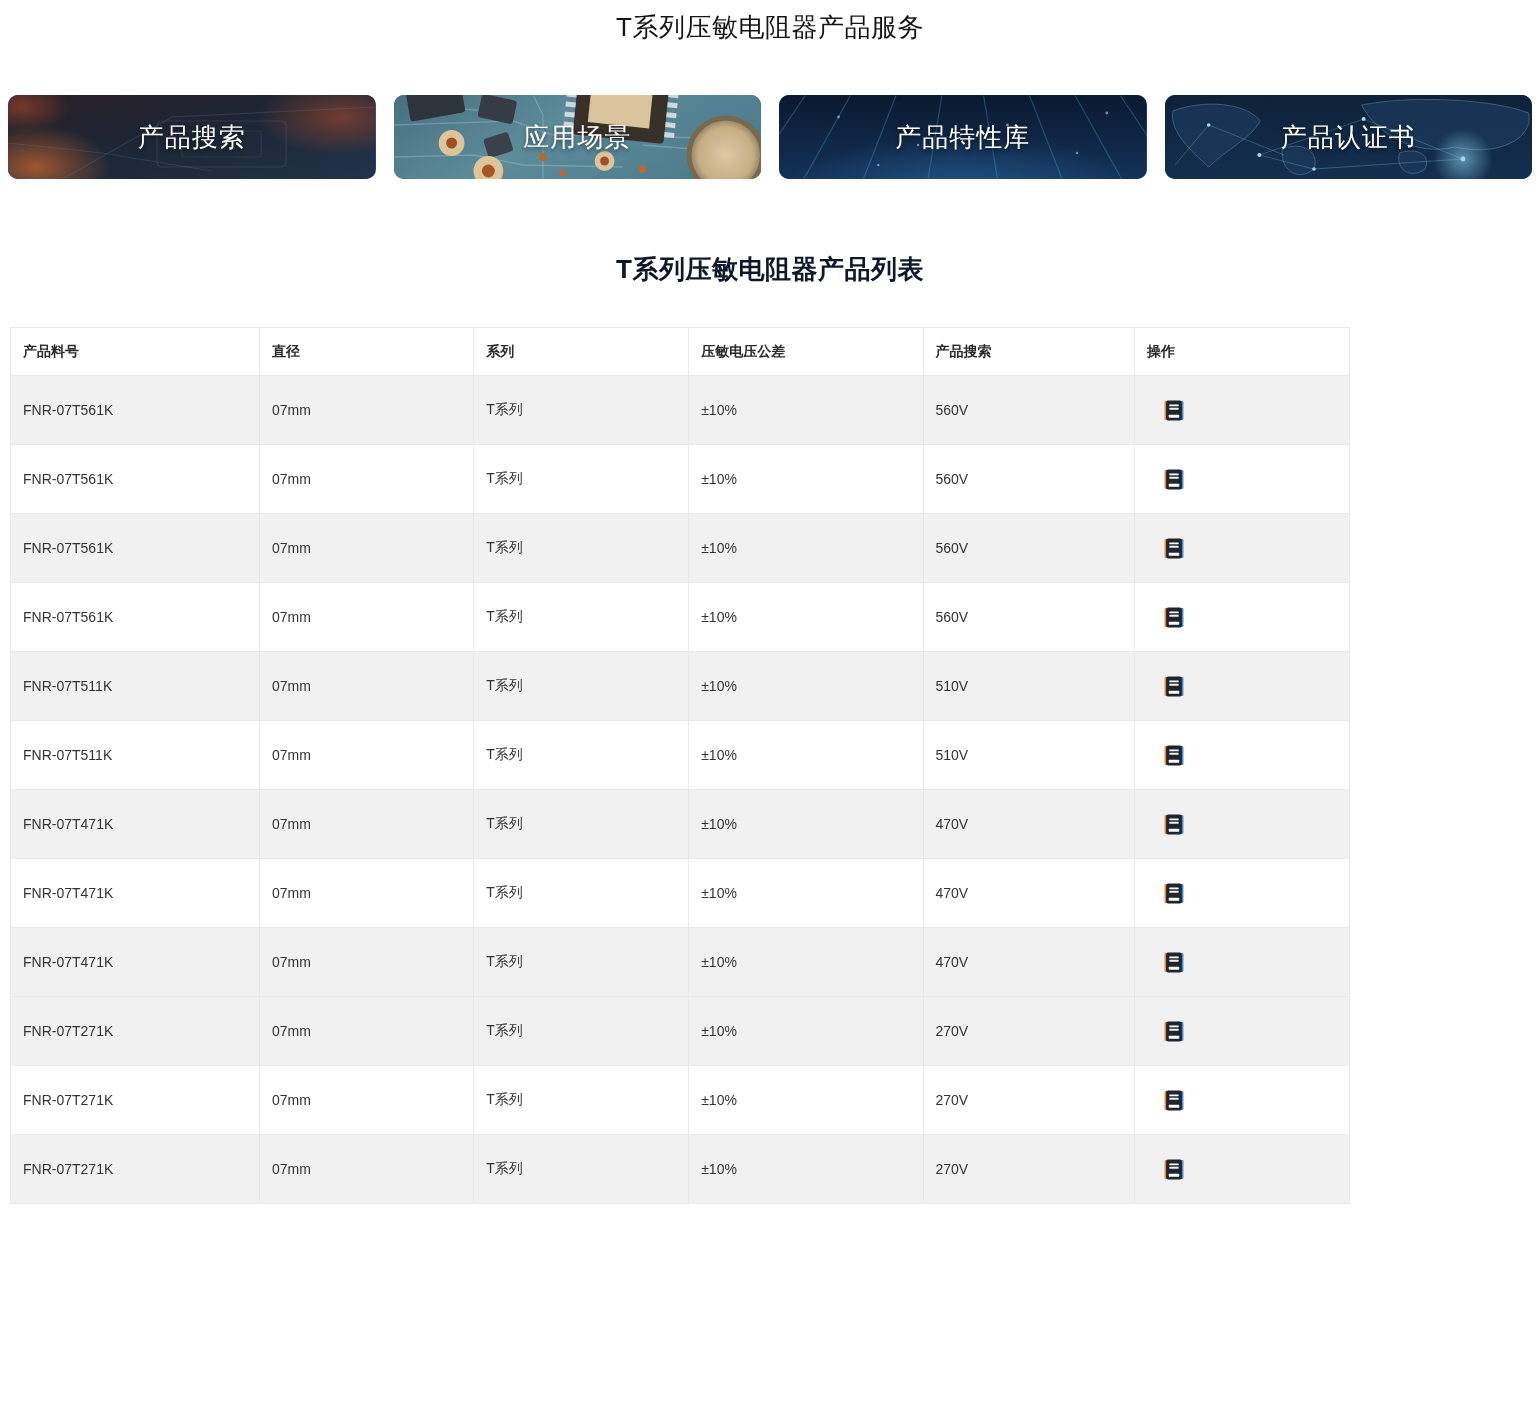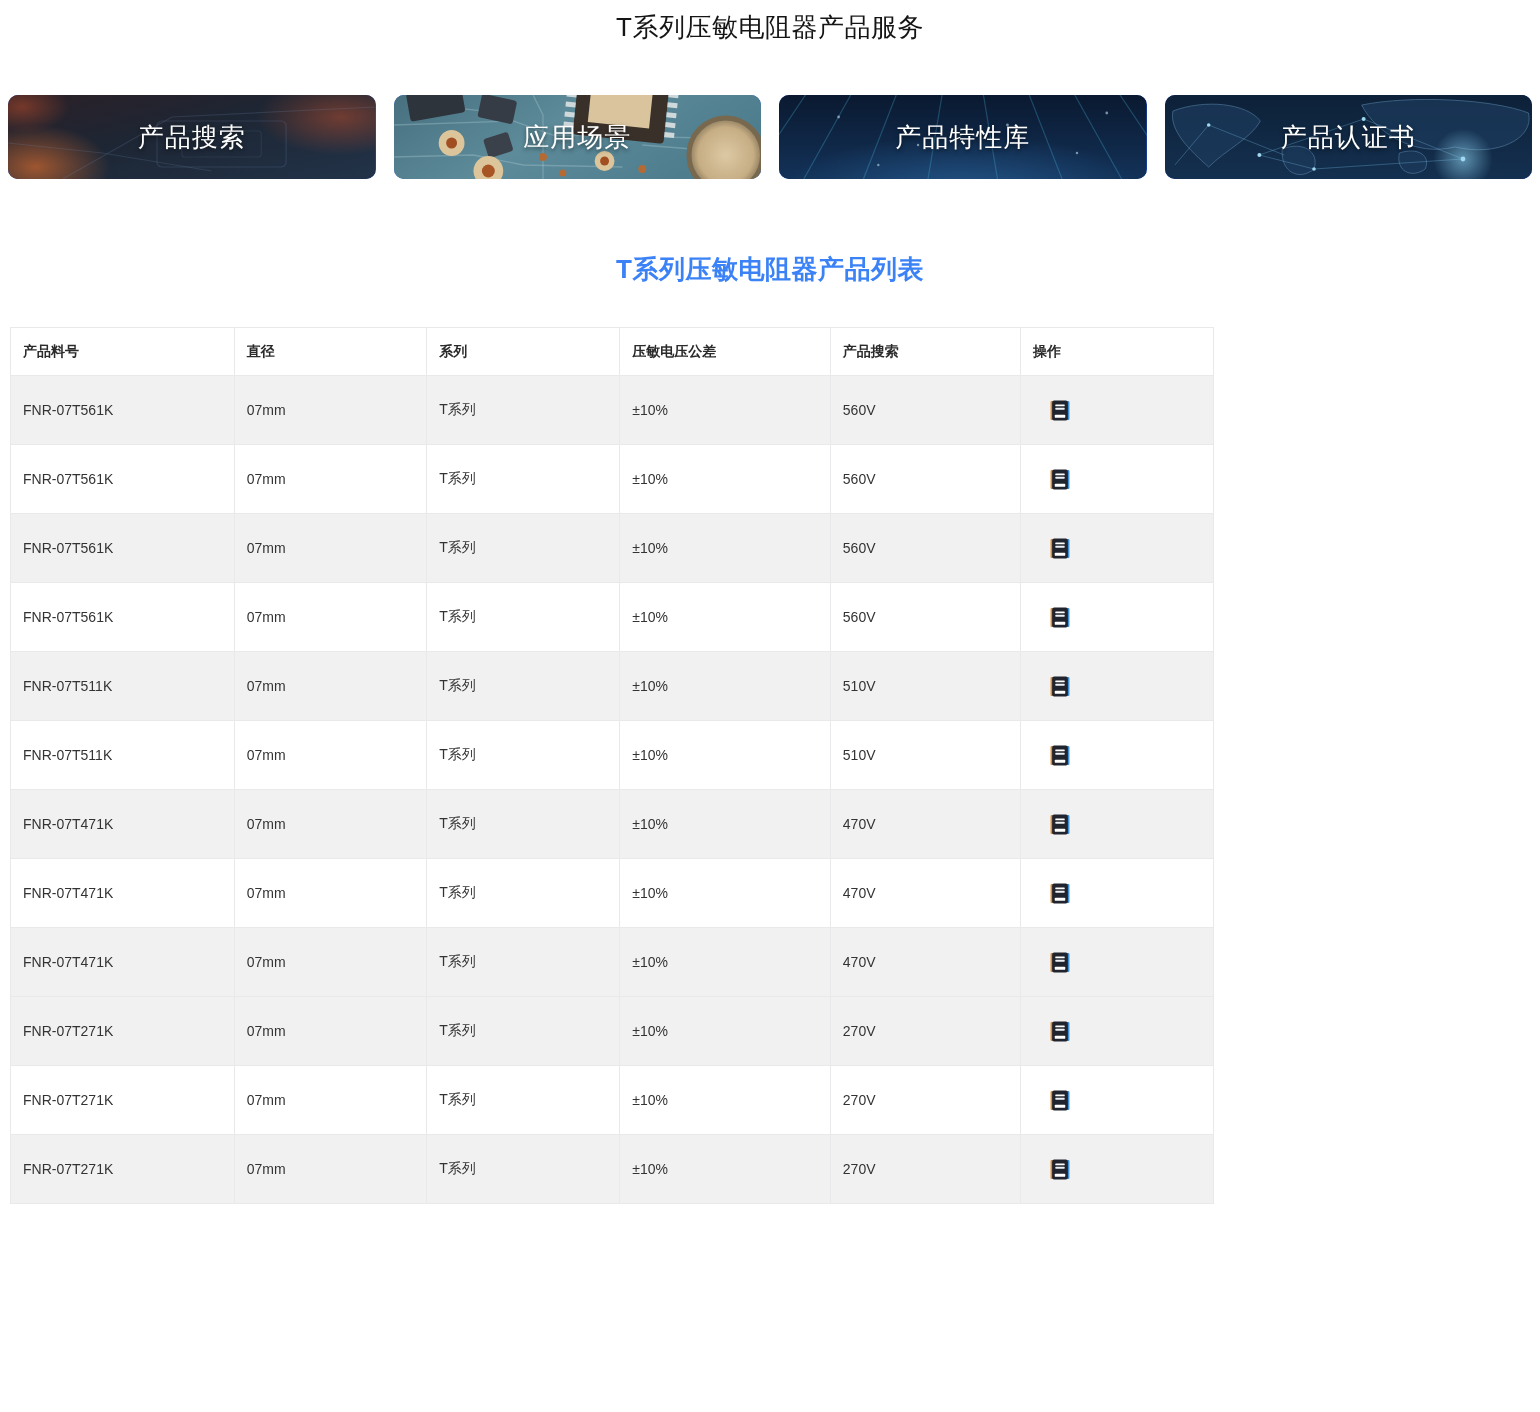--- a/index.html
+++ b/index.html
@@ -20,24 +20,24 @@
     background:#1d4ed8;
   }
   .banner-card svg.bg { position:absolute; inset:0; width:100%; height:100%; display:block; }
   .banner-label {
     position:absolute; inset:0; display:flex; align-items:center; justify-content:center;
     color:#ffffff; font-size:26px; letter-spacing:1px;
     text-shadow:0 2px 4px rgba(0,0,0,.55);
   }
   .list-title {
     margin:73px 0 0; text-align:center;
-    font-size:26px; font-weight:700; color:#3b82f6; letter-spacing:.5px;
+    font-size:26px; font-weight:700; color:#0f172a; letter-spacing:.5px;
   }
   table.product-table {
-    width:1204px; margin:40px 10px 0;
+    width:1340px; margin:40px 10px 0;
     border-collapse:collapse; table-layout:fixed; font-size:14px;
   }
   .product-table th, .product-table td {
     border:1px solid #e9e9eb; padding:0 12px; text-align:left;
     overflow:hidden; white-space:nowrap;
   }
   .product-table thead th {
     height:48px; font-weight:700; color:#2b2b2b; background:#fff;
   }
   .product-table tbody td { height:69px; color:#333; background:#fff; }

